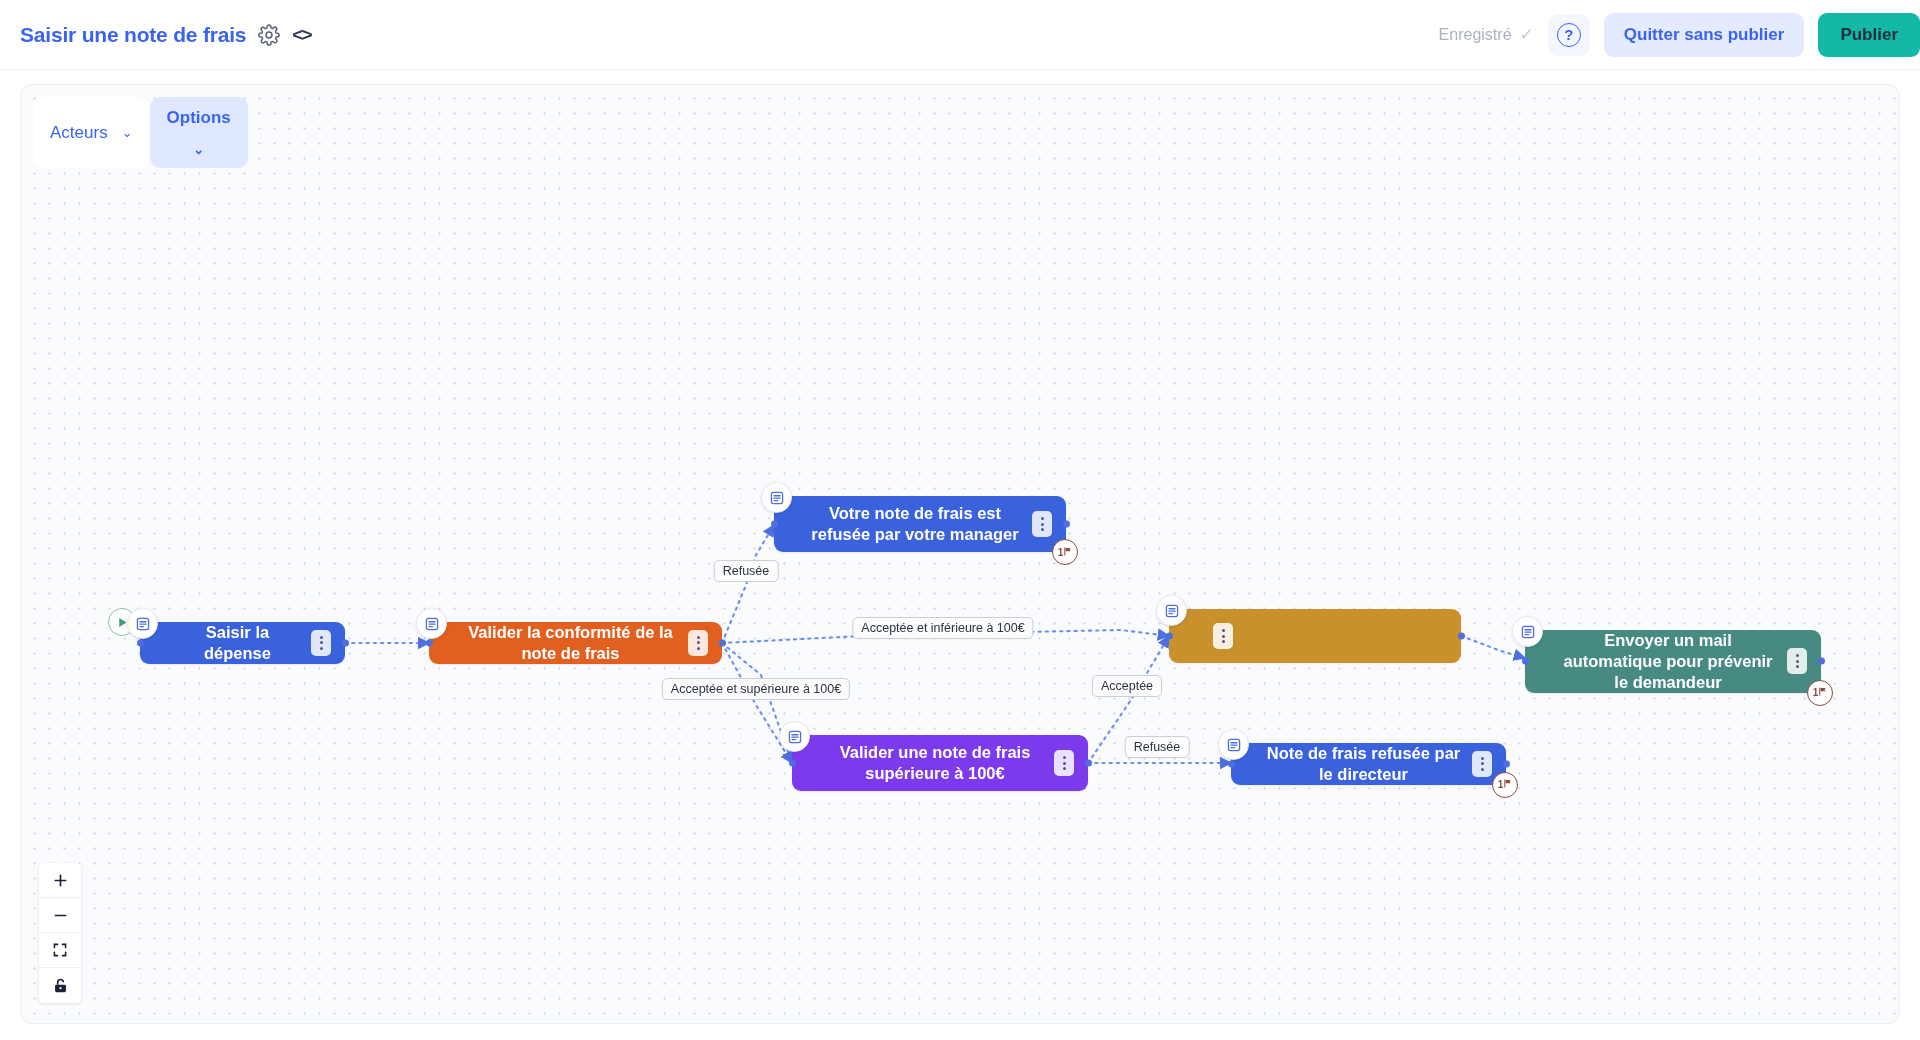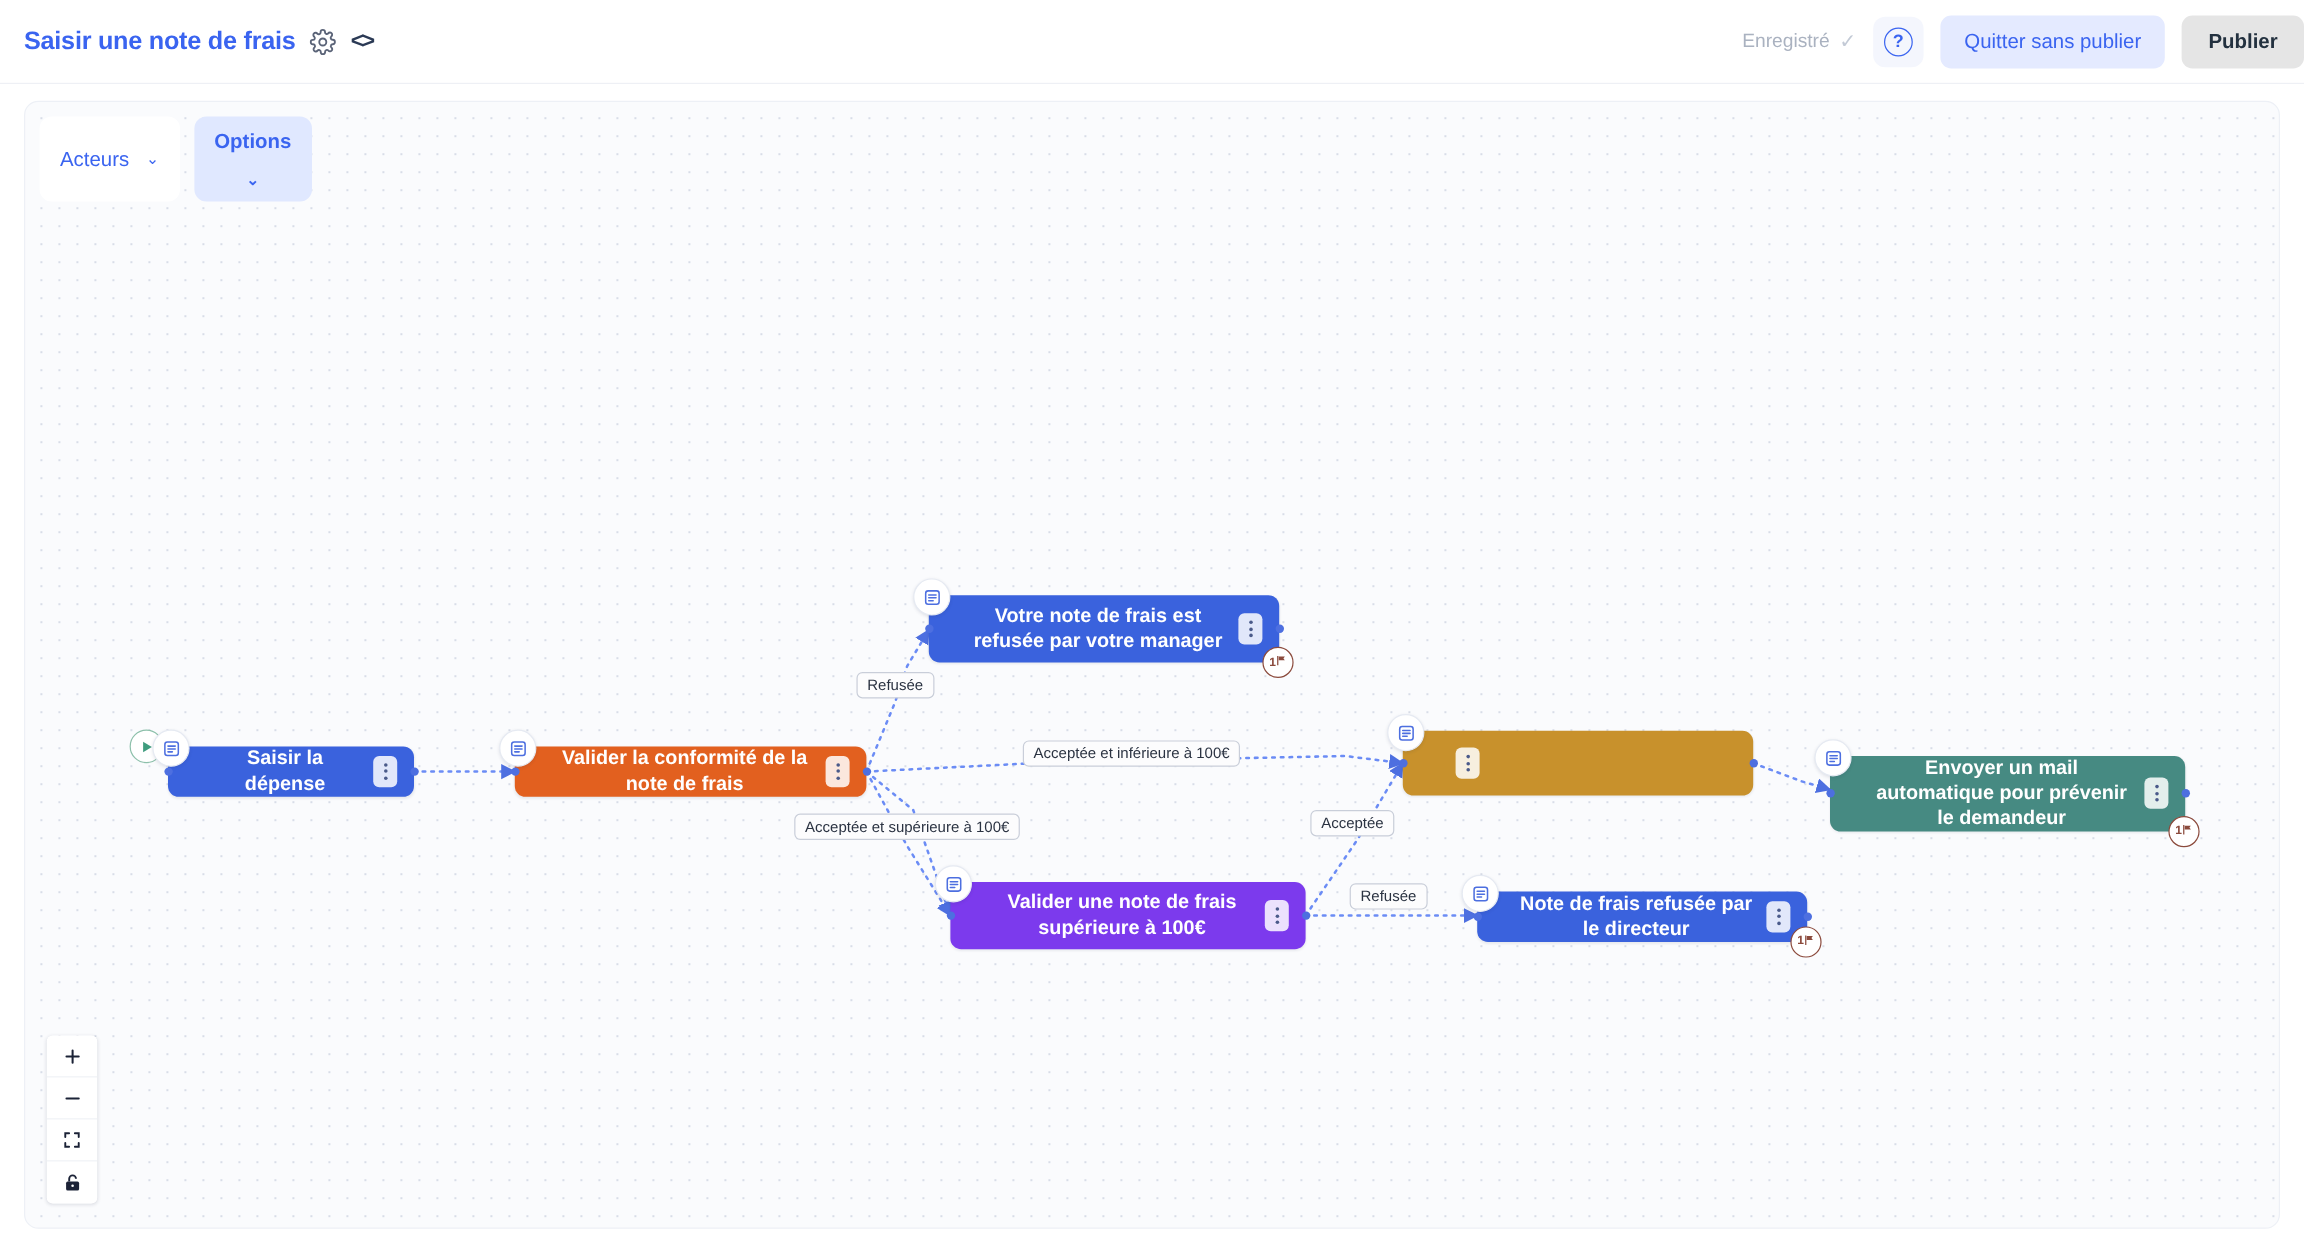--- a/index.html
+++ b/index.html
@@ -41,46 +41,46 @@
     cursor: pointer; border: none;
   }
   .help-circle {
     width: 24px; height: 24px; border-radius: 50%;
     border: 1.6px solid #3a64f0; color: #3a64f0;
     font-size: 15px; font-weight: bold;
     display: flex; align-items: center; justify-content: center;
   }
   .btn-quit {
     background: #e4eaff; color: #3a64f0;
-    font-size: 17px; font-weight: normal;
+    font-size: 17px; font-weight: bold;
     border: none; border-radius: 9px;
     padding: 12px 20px; cursor: pointer;
     font-family: inherit; white-space: nowrap;
   }
   .btn-publish {
-    background: #e5e5e5; color: #23313f;
+    background: #14b8a6; color: #23313f;
     font-size: 17px; font-weight: bold;
     border: none; border-radius: 9px;
     padding: 12px 22px; cursor: pointer;
     font-family: inherit; white-space: nowrap;
   }
 
   
   .canvas-wrap {
     position: absolute; top: 84px; left: 20px;
     width: 1880px; height: 940px;
     border-radius: 12px; overflow: hidden;
     border: 1px solid #edf0f6;
     background-color: #fafbfd;
     background-image: radial-gradient(#d8dde8 1.1px, transparent 1.1px);
     background-size: 15px 15px;
     background-position: 6px 6px;
   }
 
-  .toolbar { position: absolute; top: 12px; left: 12px; display: flex; gap: 12px; z-index: 20; }
+  .toolbar { position: absolute; top: 12px; left: 12px; display: flex; gap: 0; z-index: 20; }
   .tb-btn {
     display: flex; align-items: center; gap: 14px;
     border-radius: 10px; padding: 11px 17px;
     font-size: 17px; font-weight: bold; cursor: pointer;
     border: none; font-family: inherit;
   }
   .tb-acteurs { background: #ffffff; color: #3a64f0; font-weight: 500; }
   .tb-options { background: #e0e8ff; color: #3a64f0; flex-direction: column; }
   .caret { font-size: 13px; }
 

